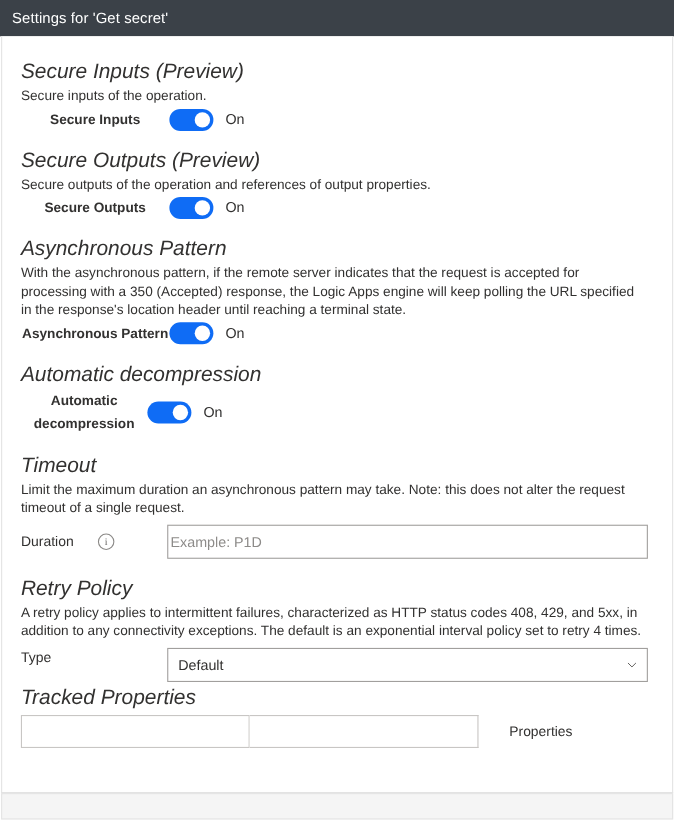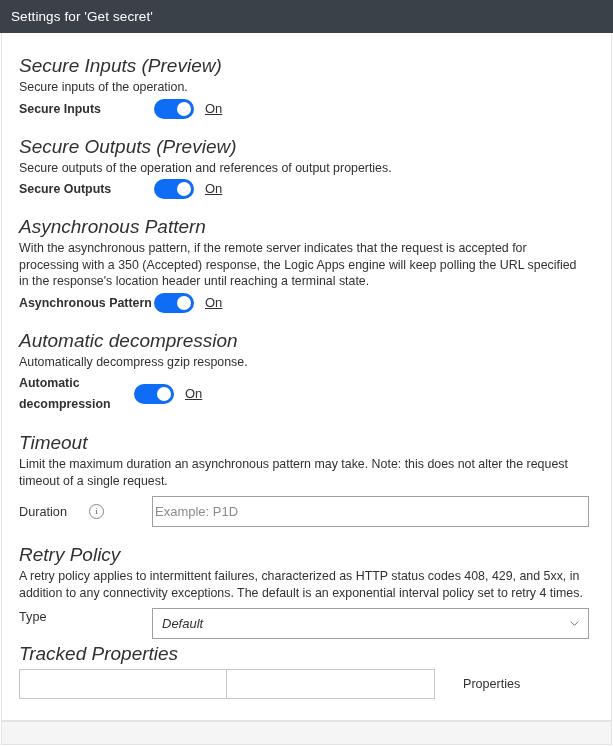--- a/index.html
+++ b/index.html
@@ -76,20 +76,21 @@
     align-items: center;
     margin-top: 2px;
   }
   .toggle-label {
     font-size: 12.4px;
     font-weight: bold;
     color: #323130;
     width: 135px;
     flex: none;
     line-height: 20px;
+    text-align: center;
   }
   .toggle-label.two-line { line-height: 21px; }
   .switch {
     width: 40px;
     height: 20px;
     border-radius: 10px;
     background: #0f6cf5;
     position: relative;
     flex: none;
     cursor: pointer;
@@ -101,21 +102,20 @@
     width: 14px;
     height: 14px;
     border-radius: 50%;
     background: #ffffff;
   }
   .switch-state {
     font-size: 13px;
     color: #323130;
     margin-left: 11px;
     line-height: 20px;
-    text-decoration: underline;
   }
 
   .field-row {
     display: flex;
     align-items: center;
     margin-top: 7px;
   }
   .field-label {
     font-size: 12.7px;
     color: #323130;
@@ -150,21 +150,20 @@
     color: #323130;
     padding: 0 2px;
     outline: none;
   }
   .text-input::placeholder { color: #8d8b89; }
 
   .select-wrap {
     flex: 1;
     position: relative;
     height: 18px;
-    font-style: italic;
   }
   .select-box {
     width: 100%;
     height: 31px;
     border: 1px solid #a19f9d;
     background: #fff;
     box-sizing: border-box;
     font-size: 13px;
     color: #323130;
     display: flex;
@@ -247,21 +246,20 @@
           <span class="toggle-label">Asynchronous Pattern</span>
           <div class="switch">
             <div class="knob"></div>
           </div>
           <span class="switch-state">On</span>
         </div>
       </div>
 
       <div class="section">
         <div class="section-title">Automatic decompression</div>
-        <div class="section-desc">Automatically decompress gzip response.</div>
         <div class="toggle-row">
           <span class="toggle-label two-line" style="width:115px;">Automatic decompression</span>
           <div class="switch">
             <div class="knob"></div>
           </div>
           <span class="switch-state">On</span>
         </div>
       </div>
 
       <div class="section">

